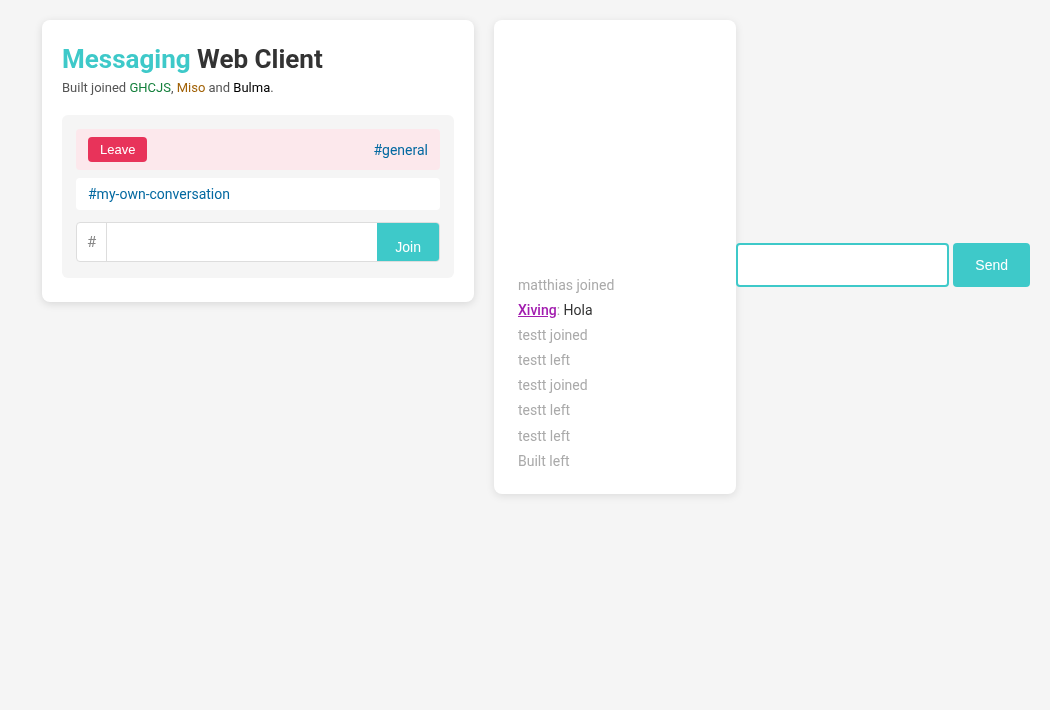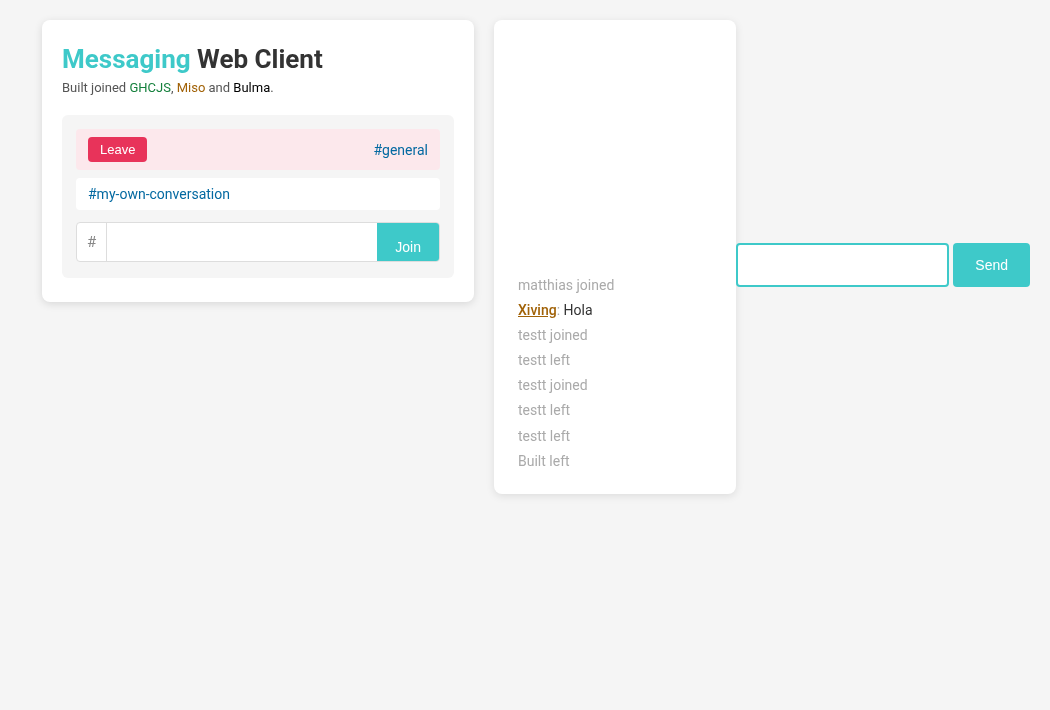--- a/index.html
+++ b/index.html
@@ -156,21 +156,21 @@
       justify-content: flex-end;
     }
 
     .message-line {
       font-size: 14px;
       color: #aaa;
       line-height: 1.8;
     }
 
     .message-line .username {
-      color: #a16207;
+      color: #a21caf;
       font-weight: 500;
       text-decoration: underline;
     }
 
     .message-line .msg-text {
       color: #333;
     }
 
     .send-row {
       display: flex;

